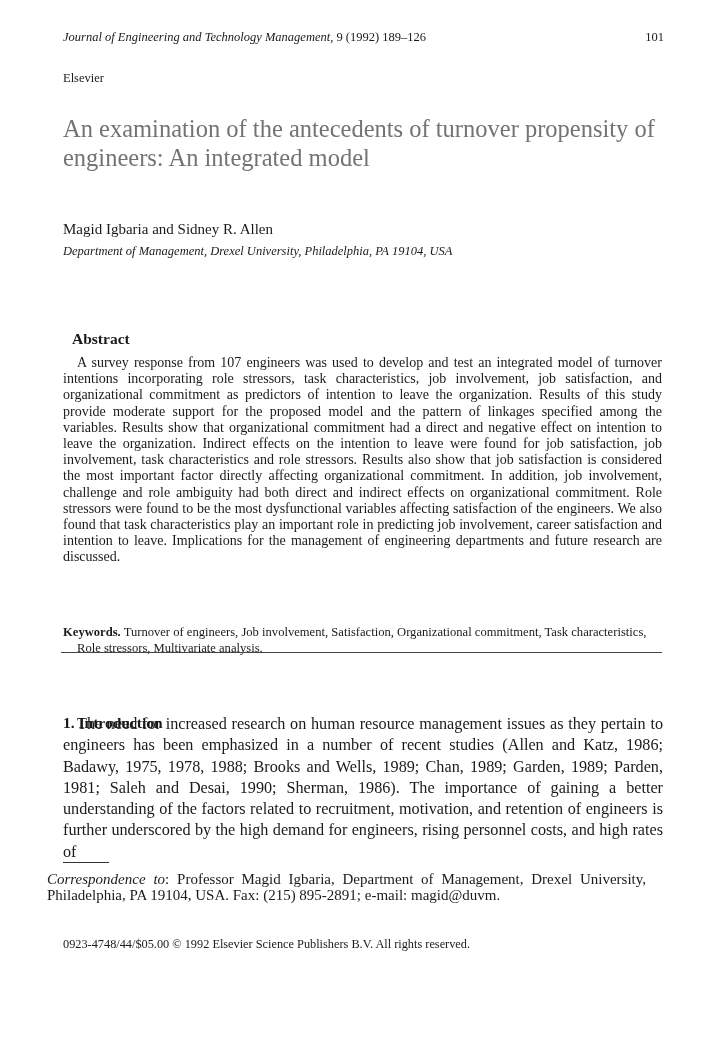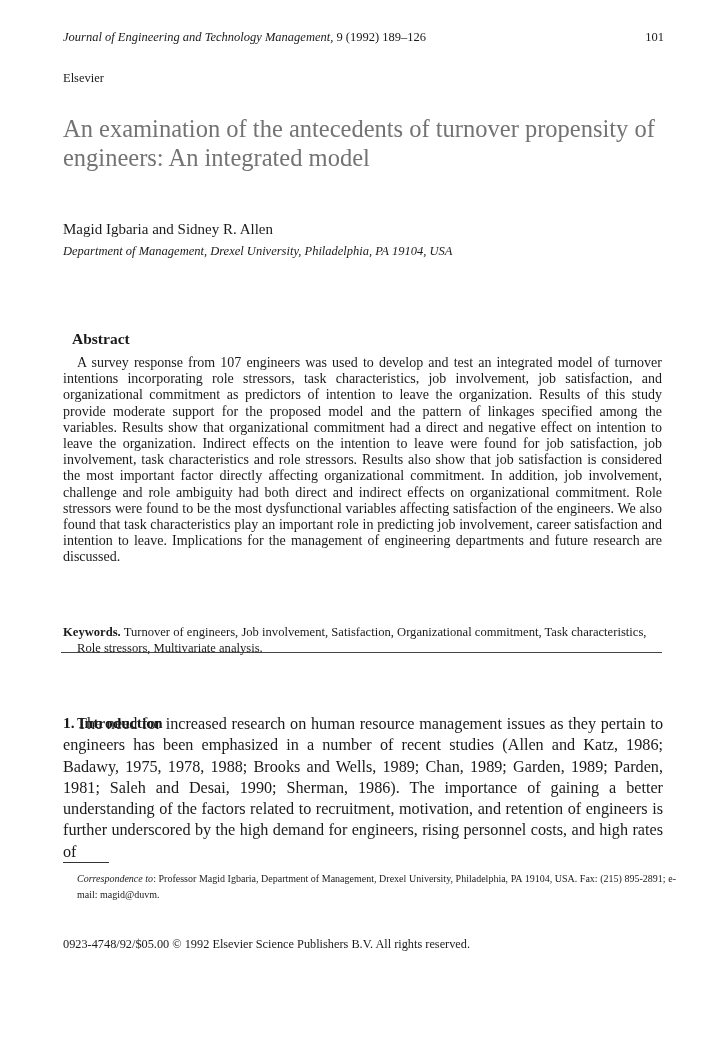--- a/index.html
+++ b/index.html
@@ -32,22 +32,22 @@
   }
   .keywords b { font-weight: bold; }
   .rule { left: 61px; top: 652px; width: 601px; height: 1px; background: #444; }
   .intro-head { left: 63px; top: 678px; font-size: 15.5px; font-weight: bold; margin-top: 36px; }
   .intro-body {
     left: 63px; top: 714px; width: 600px;
     font-size: 16.2px; line-height: 21.3px; text-align: justify; text-indent: 14px;
   }
   .fn-rule { left: 63px; top: 862px; width: 46px; height: 1px; background: #333; }
   .footnote {
-    left: 77px; top: 871px; width: 599px;
-    font-size: 10px; line-height: 16px; text-align: justify;
+    left: 47px; top: 871px; width: 599px;
+    font-size: 15px; line-height: 16px; text-align: justify;
   }
   .footnote i { font-style: italic; }
   .copyright { left: 63px; top: 936px; font-size: 12.3px; line-height: 16px; }
 </style>
 </head>
 <body>
 
 <div class="abs header-line journal"><span>Journal of Engineering and Technology Management,</span><span class="vol"> 9 (1992) 189–126</span></div>
 <div class="abs header-line publisher">Elsevier</div>
 <div class="abs pagenum">101</div>
@@ -63,13 +63,13 @@
 <div class="abs keywords"><b>Keywords.</b><span> Turnover of engineers, Job involvement, Satisfaction, Organizational commitment, Task characteristics, Role stressors, Multivariate analysis.</span></div>
 
 <div class="abs rule"></div>
 
 <div class="abs intro-head">1. Introduction</div>
 <div class="abs intro-body">The need for increased research on human resource management issues as they pertain to engineers has been emphasized in a number of recent studies (Allen and Katz, 1986; Badawy, 1975, 1978, 1988; Brooks and Wells, 1989; Chan, 1989; Garden, 1989; Parden, 1981; Saleh and Desai, 1990; Sherman, 1986). The importance of gaining a better understanding of the factors related to recruitment, motivation, and retention of engineers is further underscored by the high demand for engineers, rising personnel costs, and high rates of</div>
 
 <div class="abs fn-rule"></div>
 <div class="abs footnote"><i>Correspondence to</i><span>: Professor Magid Igbaria, Department of Management, Drexel University, Philadelphia, PA 19104, USA. Fax: (215) 895-2891; e-mail: magid@duvm.</span></div>
 
-<div class="abs copyright">0923-4748/92/$05.00  © 1992 Elsevier Science Publishers B.V.  All rights reserved.</div>
+<div class="abs copyright">0923-4748/44/$05.00  © 1992 Elsevier Science Publishers B.V.  All rights reserved.</div>
 
 </body></html>

